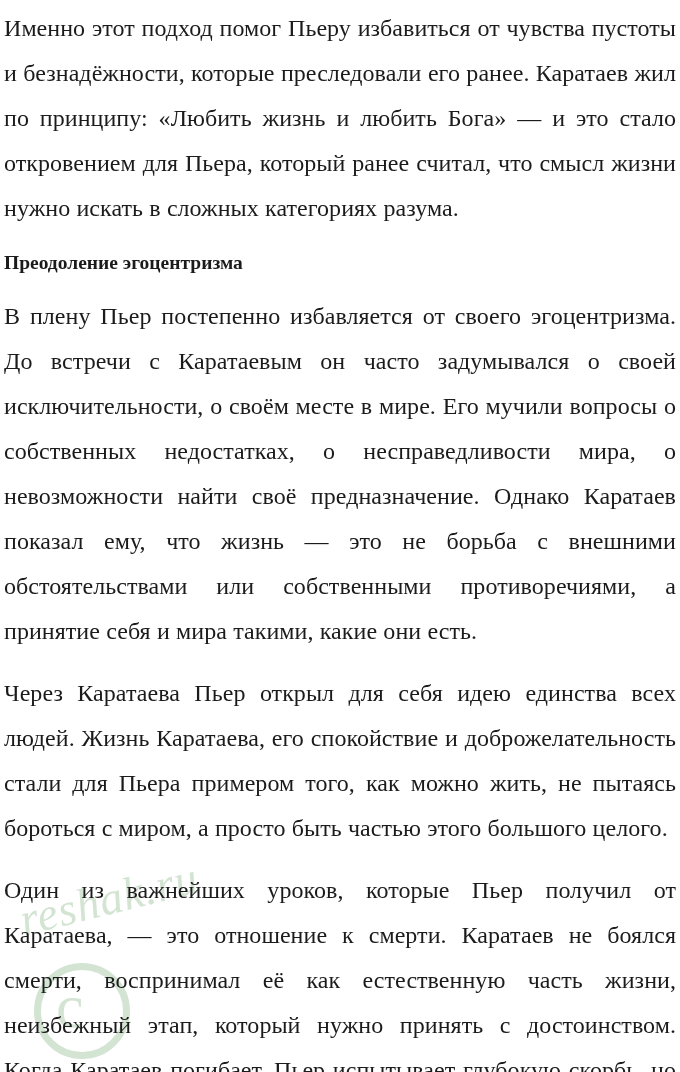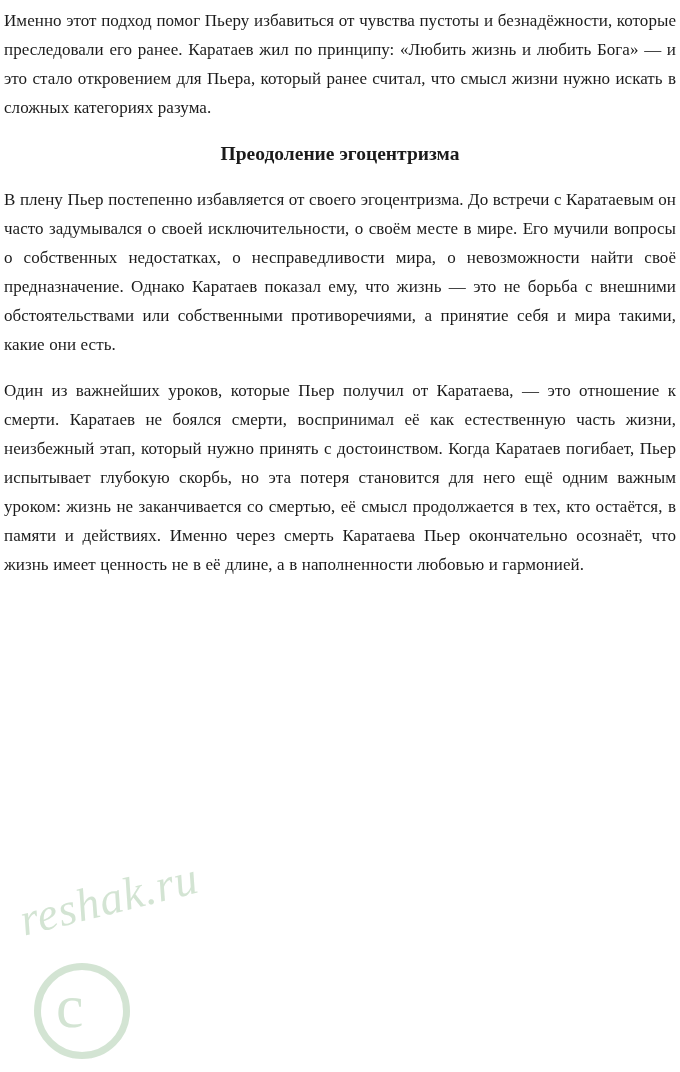--- a/index.html
+++ b/index.html
@@ -21,33 +21,33 @@
     height: 1072px;
     box-sizing: border-box;
     padding: 6px 4px 0 4px;
   }
   .doc-body {
     position: relative;
     z-index: 2;
   }
   p.para {
     margin: 0 0 17px 0;
-    font-size: 17px;
-    line-height: 29px;
+    font-size: 24px;
+    line-height: 45px;
     text-align: justify;
     text-justify: inter-word;
     letter-spacing: 0.05px;
     word-spacing: 0.2px;
   }
   h3.heading {
     margin: 6px 0 16px 0;
     font-size: 19.5px;
     line-height: 30px;
     font-weight: bold;
-    text-align: center;
+    text-align: left;
   }
   p.para.last {
     margin-bottom: 16px;
   }
   
   .watermark {
     position: absolute;
     left: 0;
     top: 885px;
     width: 260px;
@@ -96,16 +96,17 @@
   <div class="watermark">
     <div class="wm-text">reshak.ru</div>
     <div class="wm-circle"></div>
     <div class="wm-c">c</div>
   </div>
 
   <div class="doc-body">
     <p class="para">Именно этот подход помог Пьеру избавиться от чувства пустоты и безнадёжности, которые преследовали его ранее. Каратаев жил по принципу: «Любить жизнь и любить Бога» — и это стало откровением для Пьера, который ранее считал, что смысл жизни нужно искать в сложных категориях разума.</p>
     <h3 class="heading">Преодоление эгоцентризма</h3>
     <p class="para">В плену Пьер постепенно избавляется от своего эгоцентризма. До встречи с Каратаевым он часто задумывался о своей исключительности, о своём месте в мире. Его мучили вопросы о собственных недостатках, о несправедливости мира, о невозможности найти своё предназначение. Однако Каратаев показал ему, что жизнь — это не борьба с внешними обстоятельствами или собственными противоречиями, а принятие себя и мира такими, какие они есть.</p>
+    <p class="para">Через Каратаева Пьер открыл для себя идею единства всех людей. Жизнь Каратаева, его спокойствие и доброжелательность стали для Пьера примером того, как можно жить, не пытаясь бороться с миром, а просто быть частью этого большого целого.</p>
     <p class="para last">Один из важнейших уроков, которые Пьер получил от Каратаева, — это отношение к смерти. Каратаев не боялся смерти, воспринимал её как естественную часть жизни, неизбежный этап, который нужно принять с достоинством. Когда Каратаев погибает, Пьер испытывает глубокую скорбь, но эта потеря становится для него ещё одним важным уроком: жизнь не заканчивается со смертью, её смысл продолжается в тех, кто остаётся, в памяти и действиях. Именно через смерть Каратаева Пьер окончательно осознаёт, что жизнь имеет ценность не в её длине, а в наполненности любовью и гармонией.</p>
   </div>
 
 </div>
 
 </body></html>

